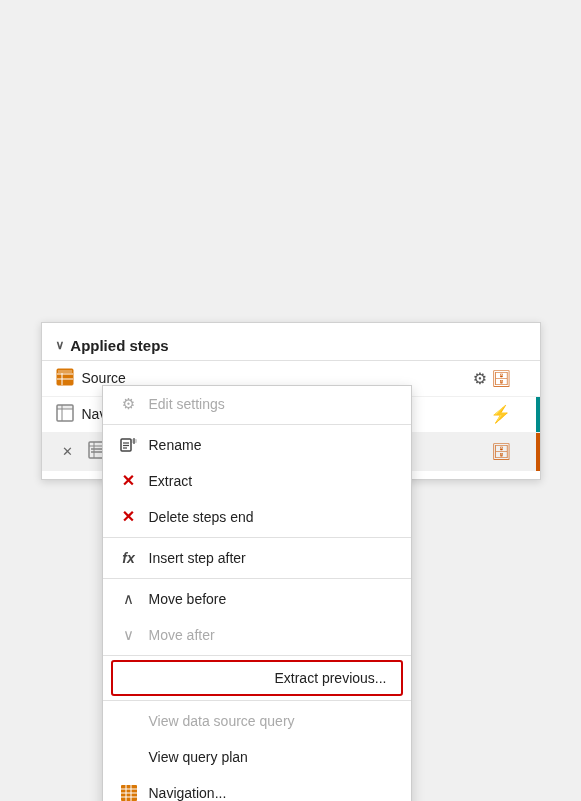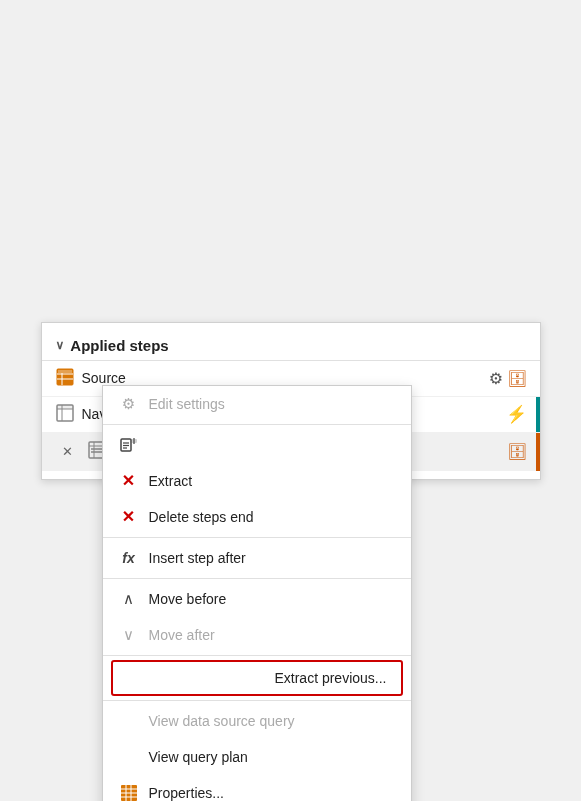--- a/index.html
+++ b/index.html
@@ -34,21 +34,21 @@
     .panel-header .chevron {
       font-size: 12px;
       color: #555;
     }
     .steps-list {
       border-top: 1px solid #e0e0e0;
     }
     .step-item {
       display: flex;
       align-items: center;
-      padding: 7px 12px 7px 14px;
+      padding: 7px 28px 7px 14px;
       gap: 8px;
       position: relative;
       min-height: 34px;
       border-bottom: 1px solid #f0f0f0;
     }
     .step-item:last-child { border-bottom: none; }
     .step-item.highlighted {
       background: #f0f0f0;
     }
     .step-item .step-label {
@@ -206,20 +206,21 @@
       <span class="menu-icon">
         <svg width="18" height="18" viewBox="0 0 18 18">
           <rect x="1" y="3" width="10" height="12" rx="1" fill="none" stroke="#444" stroke-width="1.5"></rect>
           <line x1="3" y1="7" x2="9" y2="7" stroke="#444" stroke-width="1.2"></line>
           <line x1="3" y1="9.5" x2="9" y2="9.5" stroke="#444" stroke-width="1.2"></line>
           <line x1="3" y1="12" x2="7" y2="12" stroke="#444" stroke-width="1.2"></line>
           <rect x="10" y="3" width="7" height="4" rx="1" fill="#666" opacity="0.3"></rect>
           <line x1="14" y1="2" x2="14" y2="8" stroke="#444" stroke-width="1.2"></line>
         </svg>
       </span>
+      <span class="menu-label">Rename</span>
     </div>
 
     <div class="menu-item">
       <span class="menu-icon" style="color:#cc0000; font-size:16px; font-weight:700;">✕</span>
       <span class="menu-label">Extract</span>
     </div>
 
     <div class="menu-item">
       <span class="menu-icon" style="color:#cc0000; font-size:16px; font-weight:700;">✕</span>
       <span class="menu-label">Delete steps end</span>
@@ -267,17 +268,17 @@
       <span class="menu-icon">
         <svg width="18" height="18" viewBox="0 0 18 18">
           <rect x="1" y="1" width="16" height="16" rx="1" fill="#d97706"></rect>
           <line x1="1" y1="5" x2="17" y2="5" stroke="white" stroke-width="1"></line>
           <line x1="1" y1="9" x2="17" y2="9" stroke="white" stroke-width="1"></line>
           <line x1="1" y1="13" x2="17" y2="13" stroke="white" stroke-width="1"></line>
           <line x1="6" y1="1" x2="6" y2="17" stroke="white" stroke-width="1"></line>
           <line x1="11" y1="1" x2="11" y2="17" stroke="white" stroke-width="1"></line>
         </svg>
       </span>
-      <span class="menu-label">Properties...</span>
+      <span class="menu-label">Navigation...</span>
     </div>
 
   </div>
 </div>
 
 </body></html>

